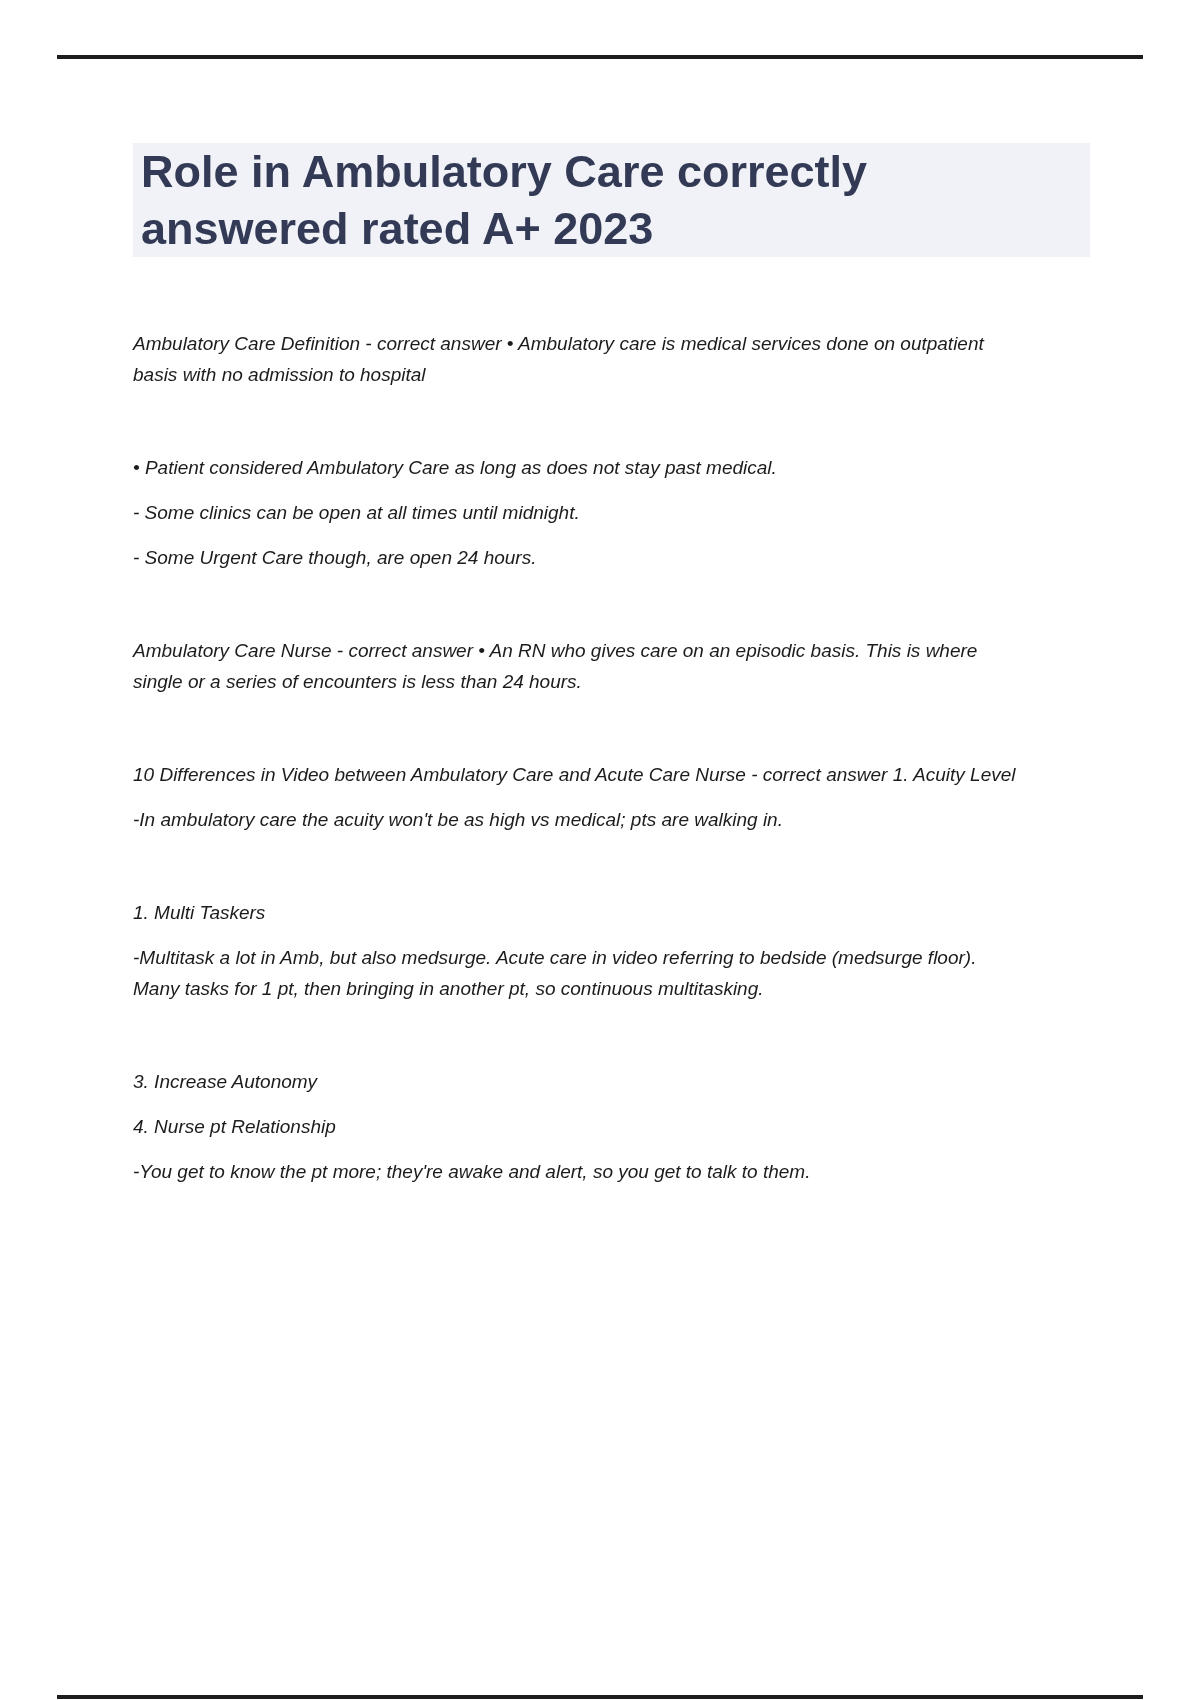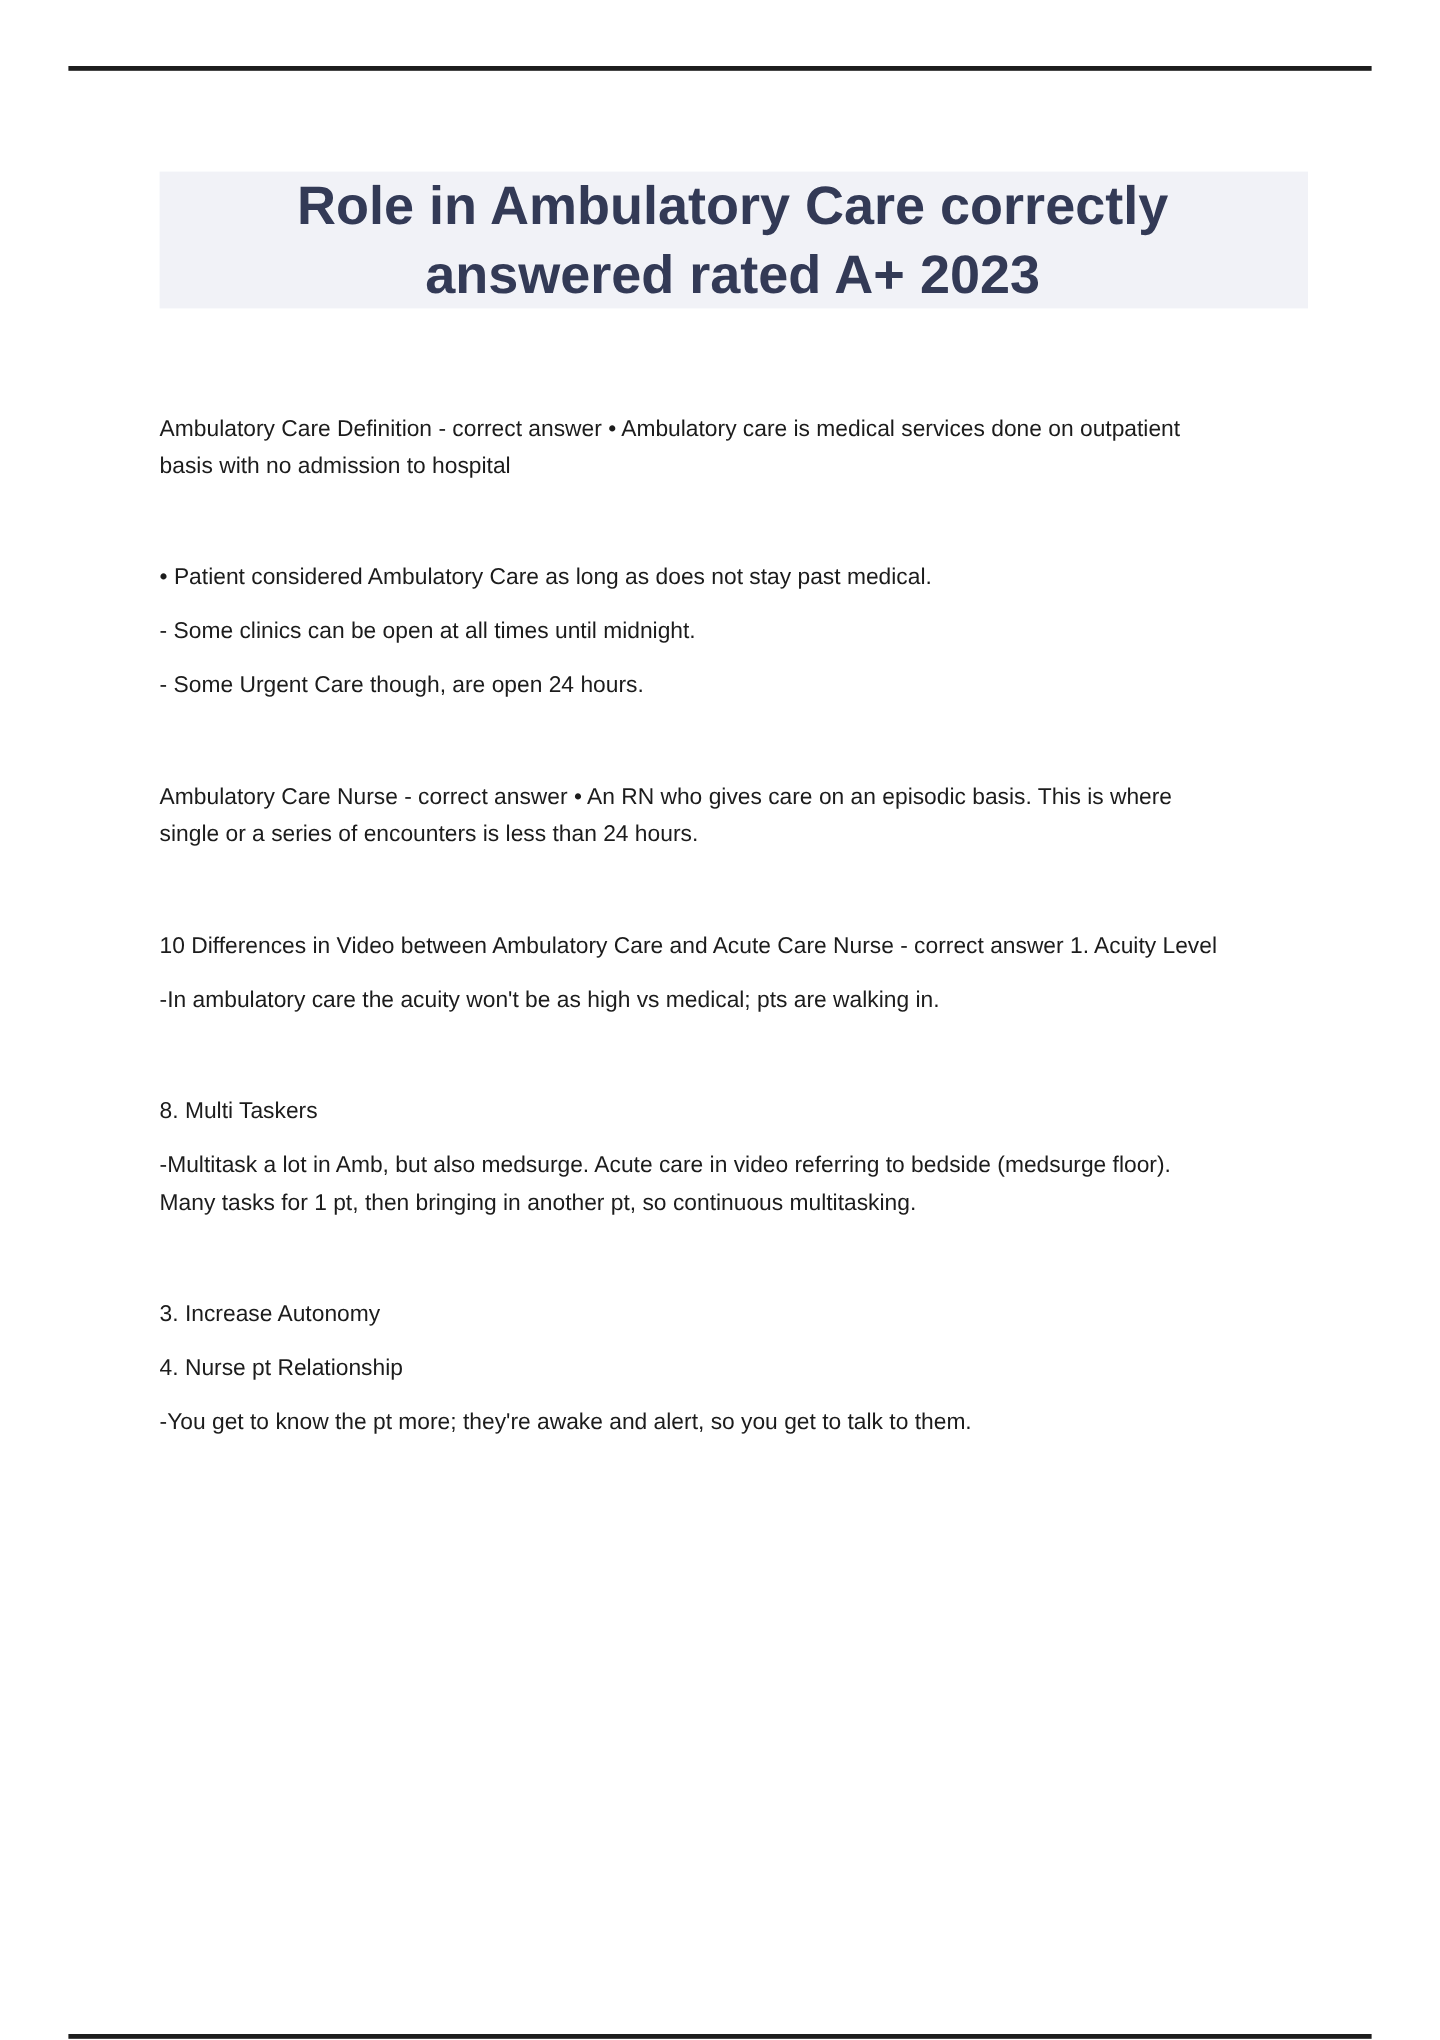--- a/index.html
+++ b/index.html
@@ -35,28 +35,28 @@
   }
   .title-text {
     margin: 0;
     padding: 0 10px 0 8px;
     font-size: 45px;
     font-weight: 700;
     line-height: 57px;
     letter-spacing: 0px;
     color: var(--title-color, #333a56);
     white-space: pre-line;
-    text-align: center;
   }
 
   .doc-body {
     position: absolute;
     left: 133px;
-    top: 342px;
+    top: 328px;
     width: 1010px;
+    font-style: italic;
   }
   .para {
     margin: 0 0 14px 0;
     font-size: 19px;
     line-height: 31px;
     color: var(--body-color, #1c1c1c);
     white-space: pre-line;
   }
   .para.end-group {
     margin-bottom: 62px;
@@ -80,21 +80,21 @@
   <div class="doc-body">
     <p class="para end-group">Ambulatory Care Definition - correct answer • Ambulatory care is medical services done on outpatient
 basis with no admission to hospital</p>
     <p class="para">• Patient considered Ambulatory Care as long as does not stay past medical.</p>
     <p class="para">- Some clinics can be open at all times until midnight.</p>
     <p class="para end-group">- Some Urgent Care though, are open 24 hours.</p>
     <p class="para end-group">Ambulatory Care Nurse - correct answer • An RN who gives care on an episodic basis. This is where
 single or a series of encounters is less than 24 hours.</p>
     <p class="para">10 Differences in Video between Ambulatory Care and Acute Care Nurse - correct answer 1. Acuity Level</p>
     <p class="para end-group">-In ambulatory care the acuity won't be as high vs medical; pts are walking in.</p>
-    <p class="para">8. Multi Taskers</p>
+    <p class="para">1. Multi Taskers</p>
     <p class="para end-group">-Multitask a lot in Amb, but also medsurge. Acute care in video referring to bedside (medsurge floor).
 Many tasks for 1 pt, then bringing in another pt, so continuous multitasking.</p>
     <p class="para">3. Increase Autonomy</p>
     <p class="para">4. Nurse pt Relationship</p>
     <p class="para">-You get to know the pt more; they're awake and alert, so you get to talk to them.</p>
   </div>
 
   <div class="rule bottom"></div>
 
 </div>

